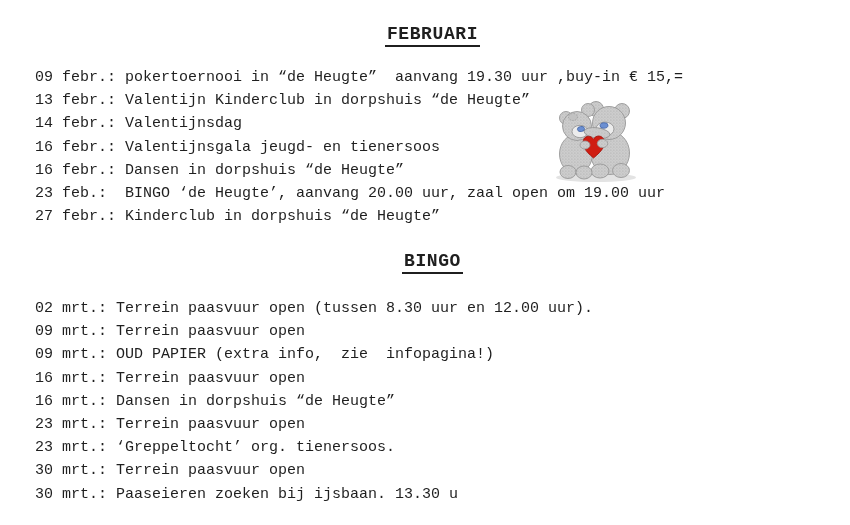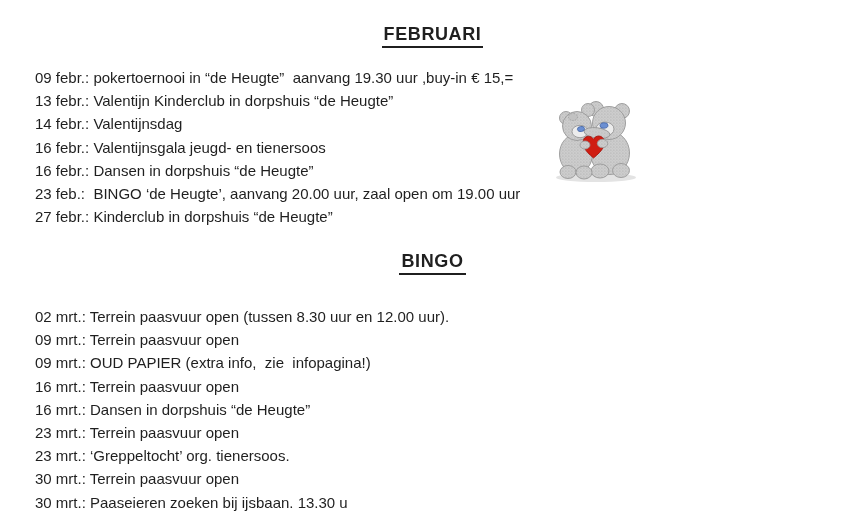--- a/index.html
+++ b/index.html
@@ -6,21 +6,21 @@
     margin: 0;
     padding: 0;
   }
   .page {
     position: relative;
     width: 850px;
     height: 525px;
     overflow: hidden;
     background: var(--page-bg, #ffffff);
     color: var(--text-color, #1a1a1a);
-    font-family: Liberation Sans, sans-serif;
+    font-family: Liberation Mono, monospace;
   }
   .month-title {
     position: absolute;
     left: 35px;
     width: 795px;
     margin: 0;
     text-align: center;
     font-size: 18px;
     font-weight: bold;
     letter-spacing: 0.6px;
@@ -34,21 +34,21 @@
   .title-maart   { top: 251px; }
 
   .event-list {
     position: absolute;
     left: 35px;
     font-size: 15px;
     line-height: 23.2px;
     white-space: pre;
   }
   .list-februari { top: 66px; }
-  .list-maart    { top: 305px; }
+  .list-maart    { top: 297px; }
 
   .illustration {
     position: absolute;
     left: 550px;
     top: 92px;
     width: 92px;
     height: 92px;
   }
 </style>
 </head>

